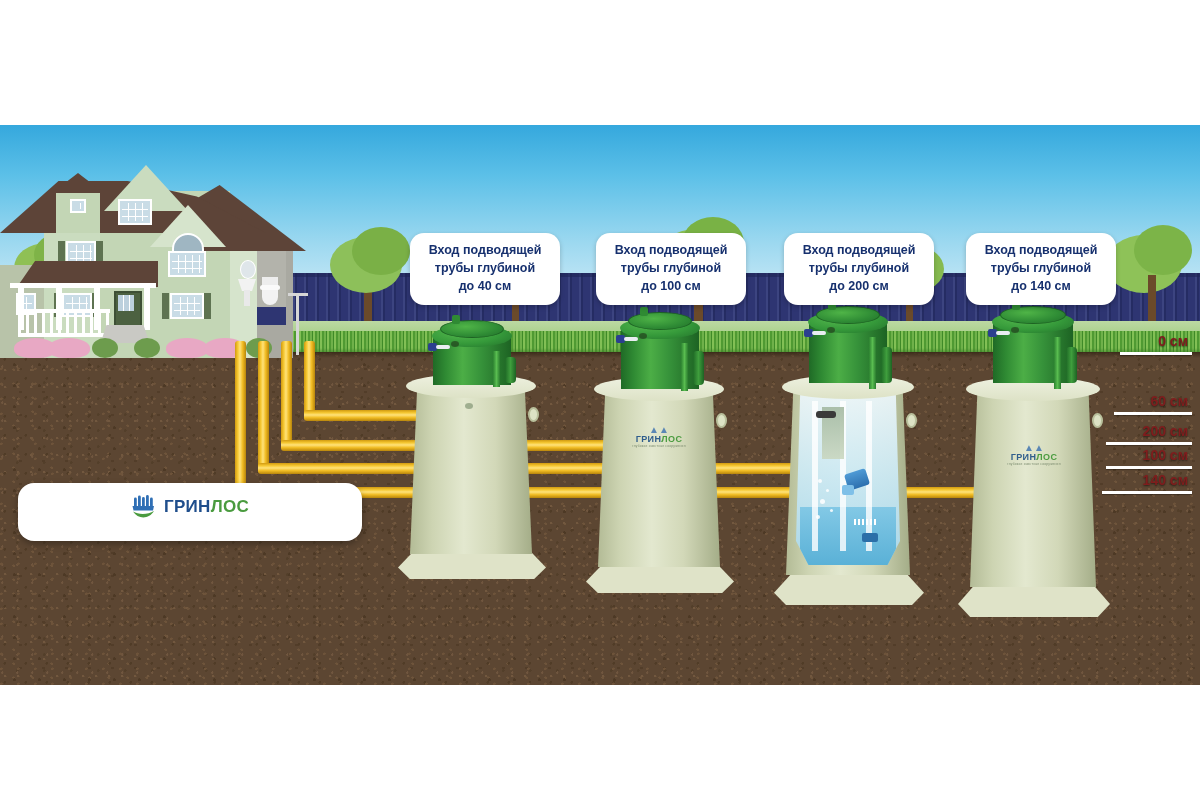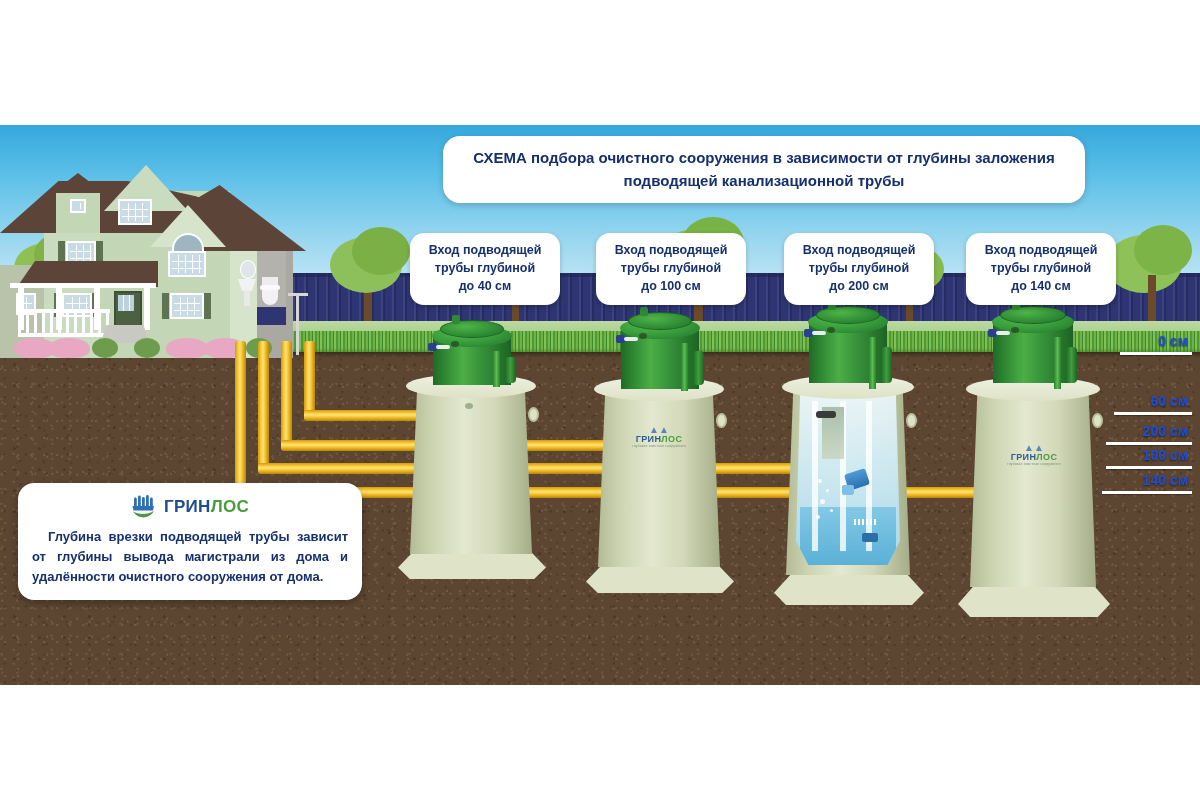--- a/index.html
+++ b/index.html
@@ -172,21 +172,21 @@
   .bub4{width:142px;padding:9px 4px 10px;font-size:12.5px;line-height:1.42;}
 
   
   .title-bubble{position:absolute;left:443px;top:136px;width:614px;padding:11px 14px;
       background:#ffffff;border-radius:17px;box-shadow:0 2px 6px rgba(0,0,0,.2);
       text-align:center;color:#16306e;font-weight:bold;font-size:15px;line-height:1.5;}
 
   
   .depth{position:absolute;height:0;}
   .depth .rule{position:absolute;right:0;top:0;height:3px;background:#ffffff;box-shadow:0 1px 1px rgba(0,0,0,.3);}
-  .depth .lbl{position:absolute;right:4px;bottom:3px;color:#1d4ed8;font-weight:bold;font-size:14px;
+  .depth .lbl{position:absolute;right:4px;bottom:3px;color:#7f1d1d;font-weight:bold;font-size:14px;
       text-shadow:0 1px 2px rgba(0,0,0,.55);white-space:nowrap;margin-top:44px;}
   .depth.zero .lbl{text-shadow:0 1px 2px rgba(0,0,0,.6);}
 
   
   .infobox{position:absolute;left:18px;top:483px;width:344px;
       background:#ffffff;border-radius:16px;box-shadow:0 3px 7px rgba(0,0,0,.3);
       padding:11px 14px 14px;box-sizing:border-box;}
   .infobox .logo{display:flex;align-items:center;justify-content:center;gap:7px;margin-bottom:7px;}
   .infobox .logo .word{font-size:17px;font-weight:bold;letter-spacing:.3px;}
   .infobox .logo .word .a{color:#1f4e8c;}
@@ -448,24 +448,20 @@
         <div class="lbl">100 см</div>
       </div>
       <div class="depth" style="right:8px;top:366px;">
         <div class="rule" style="width:90px;"></div>
         <div class="lbl">140 см</div>
       </div>
     </div>
 
   </div>
 
-  <div class="title-bubble">
-    <span class="ln">СХЕМА подбора очистного сооружения в зависимости от глубины</span>
-    <span class="ln">заложения подводящей канализационной трубы</span>
-  </div>
 
   <div class="bubble bub4" style="left:410px;top:233px;">
     <span class="ln">Вход подводящей</span>
     <span class="ln">трубы глубиной</span>
     <span class="ln">до 40 см</span>
   </div>
   <div class="bubble bub4" style="left:596px;top:233px;">
     <span class="ln">Вход подводящей</span>
     <span class="ln">трубы глубиной</span>
     <span class="ln">до 100 см</span>
@@ -489,16 +485,15 @@
         <path d="M11 12 V4.5 a1.4 1.4 0 0 1 2.8 0 V12 Z" fill="#2f6fb5"></path>
         <path d="M15 12 V2.5 a1.4 1.4 0 0 1 2.8 0 V12 Z" fill="#2f6fb5"></path>
         <path d="M19 12 V5 a1.4 1.4 0 0 1 2.8 0 V12 Z" fill="#2f6fb5"></path>
         <path d="M1.5 12 H23 L22 16.5 H2.5 Z" fill="#2f6fb5"></path>
         <path d="M2 17.5 C7 25.5 18 25.5 23 17 C17 20.5 8 21 2 17.5 Z" fill="#4a9b3f"></path>
       </svg>
       <span class="word">
         <span class="a">ГРИН</span><span class="b">ЛОС</span>
       </span>
     </div>
-    <p>Глубина врезки подводящей трубы зависит от глубины вывода магистрали из дома и удалённости очистного сооружения от дома.</p>
   </div>
 
 </div>
 
 </body></html>

